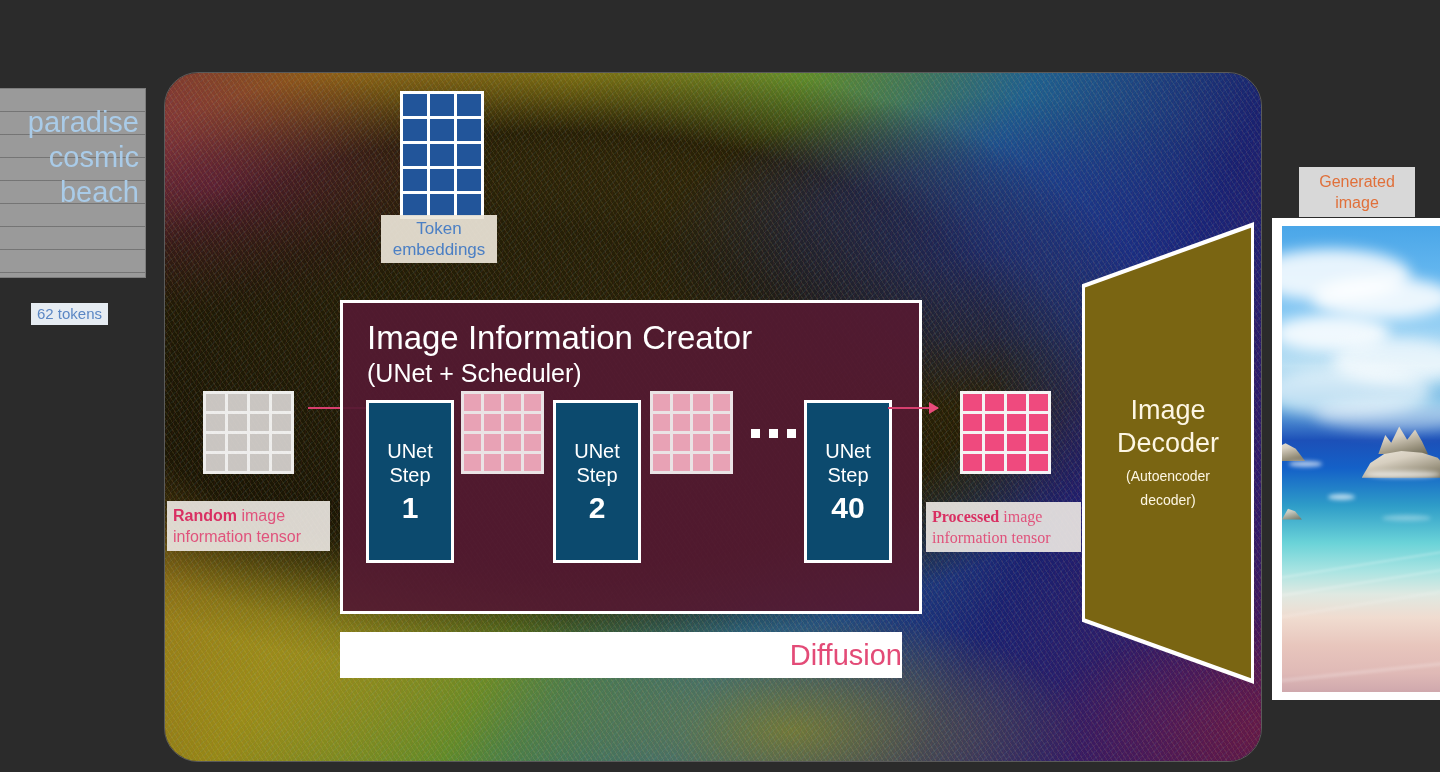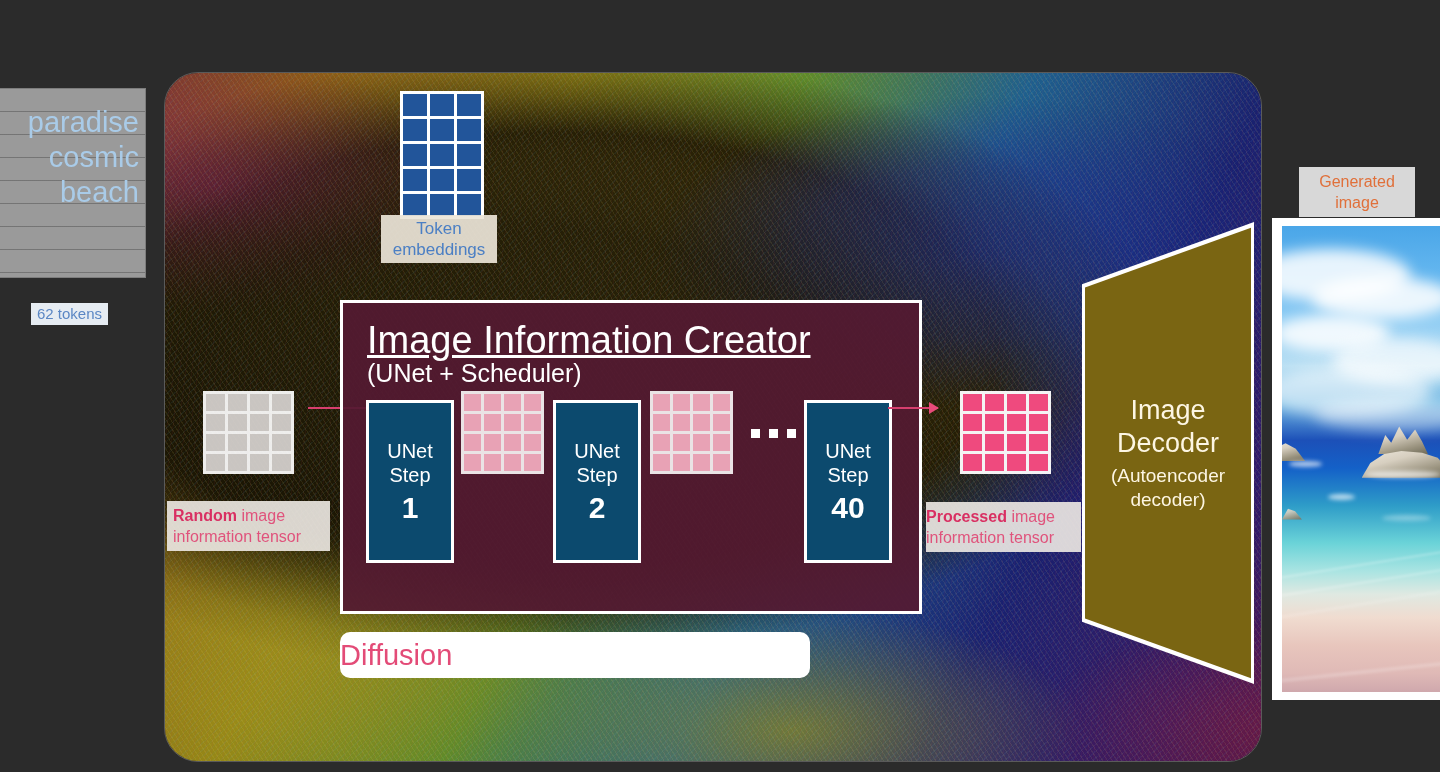--- a/index.html
+++ b/index.html
@@ -126,21 +126,21 @@
 
   
   #iic {
     position: absolute; left: 340px; top: 300px;
     width: 582px; height: 314px;
     background: rgba(84,26,50,.93);
     border: 3px solid #ffffff;
   }
   #iic-title {
     position: absolute; left: 24px; top: 16px;
-    font-size: 38px; color: #ffffff; text-decoration: underline;
+    font-size: 33px; color: #ffffff;
   }
   #iic-sub {
     position: absolute; left: 24px; top: 56px;
     font-size: 25px; color: #ffffff;
   }
 
   .unet {
     position: absolute; top: 97px;
     width: 88px; height: 163px;
     background: #0c4a6e;
@@ -169,23 +169,23 @@
 
   #dots {
     position: absolute; left: 408px; top: 126px;
     display: flex; gap: 9px;
   }
   #dots span { width: 9px; height: 9px; background: #ffffff; display: block; }
 
   
   #diffusion-bar {
     position: absolute; left: 340px; top: 632px;
-    width: 470px; height: 46px;
+    width: 562px; height: 46px;
     background: #ffffff;
-    display: flex; align-items: center; justify-content: flex-start; border-radius: 10px;
+    display: flex; align-items: center; justify-content: flex-end;
   }
   #diffusion-bar span { color: #e34b77; font-size: 29px; }
 
   
   #rand-grid {
     position: absolute; left: 203px; top: 391px;
     display: grid;
     grid-template-columns: repeat(4, 19px);
     grid-template-rows: repeat(4, 17px);
     gap: 3px; padding: 3px;
@@ -209,21 +209,21 @@
     grid-template-rows: repeat(4, 17px);
     gap: 3px; padding: 3px;
     background: rgba(255,255,255,.95);
   }
   #proc-grid div { background: #ef4a7e; }
   #proc-label {
     position: absolute; left: 926px; top: 502px;
     width: 155px;
     background: rgba(238,234,228,.90);
     font-size: 16px; line-height: 21px;
-    color: #e0537c; padding: 4px 0;
+    color: #e0537c; padding: 4px 6px; font-family: Liberation Serif, serif;
   }
   #proc-label b { color: #d92f62; font-weight: 700; }
 
   
   .flowline {
     position: absolute; height: 2px;
     background: #d63f6e;
   }
   #flow1 { left: 308px; top: 407px; width: 60px; }
   #flow2 { left: 888px; top: 407px; width: 50px; }
@@ -252,21 +252,21 @@
     clip-path: polygon(0% 13.7%, 100% 0.6%, 100% 99.4%, 0% 86.3%);
     z-index: 1;
   }
   #decoder-text {
     position: absolute; inset: 0; z-index: 2;
     display: flex; flex-direction: column;
     align-items: center; justify-content: center;
     color: #fdf6e3; text-align: center;
   }
   #dec-title { font-size: 27px; line-height: 33px; }
-  #dec-sub { font-size: 19px; line-height: 24px; margin-top: 4px; }
+  #dec-sub { font-size: 14px; line-height: 24px; margin-top: 4px; }
 
   
   #gen-label {
     position: absolute; left: 1299px; top: 155px;
     width: 116px;
     background: #d8d8d8; color: #e0703a;
     font-size: 16px; line-height: 21px; text-align: center;
     padding: 4px 2px;
     margin-top: 12px;
   }

